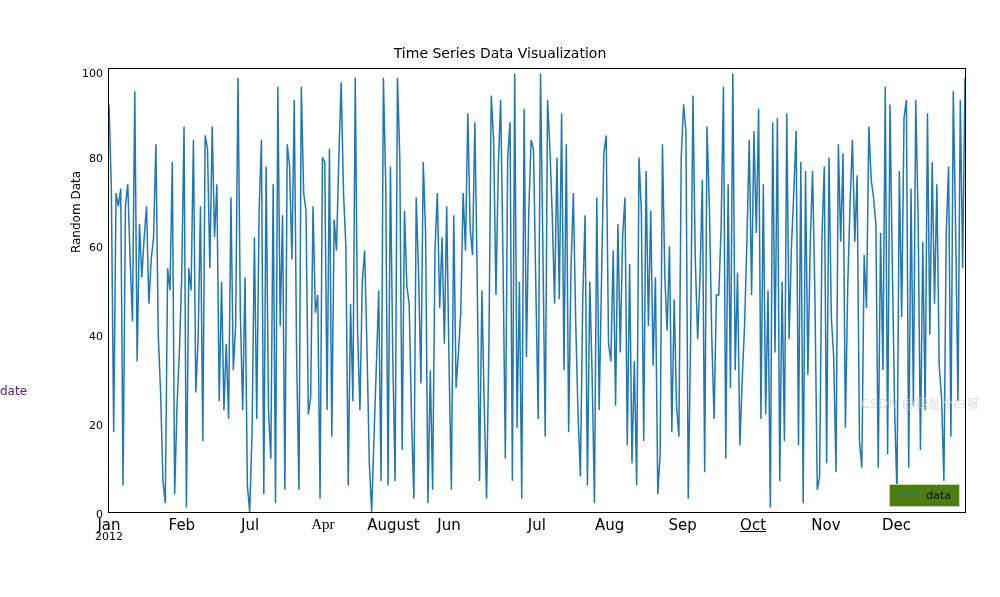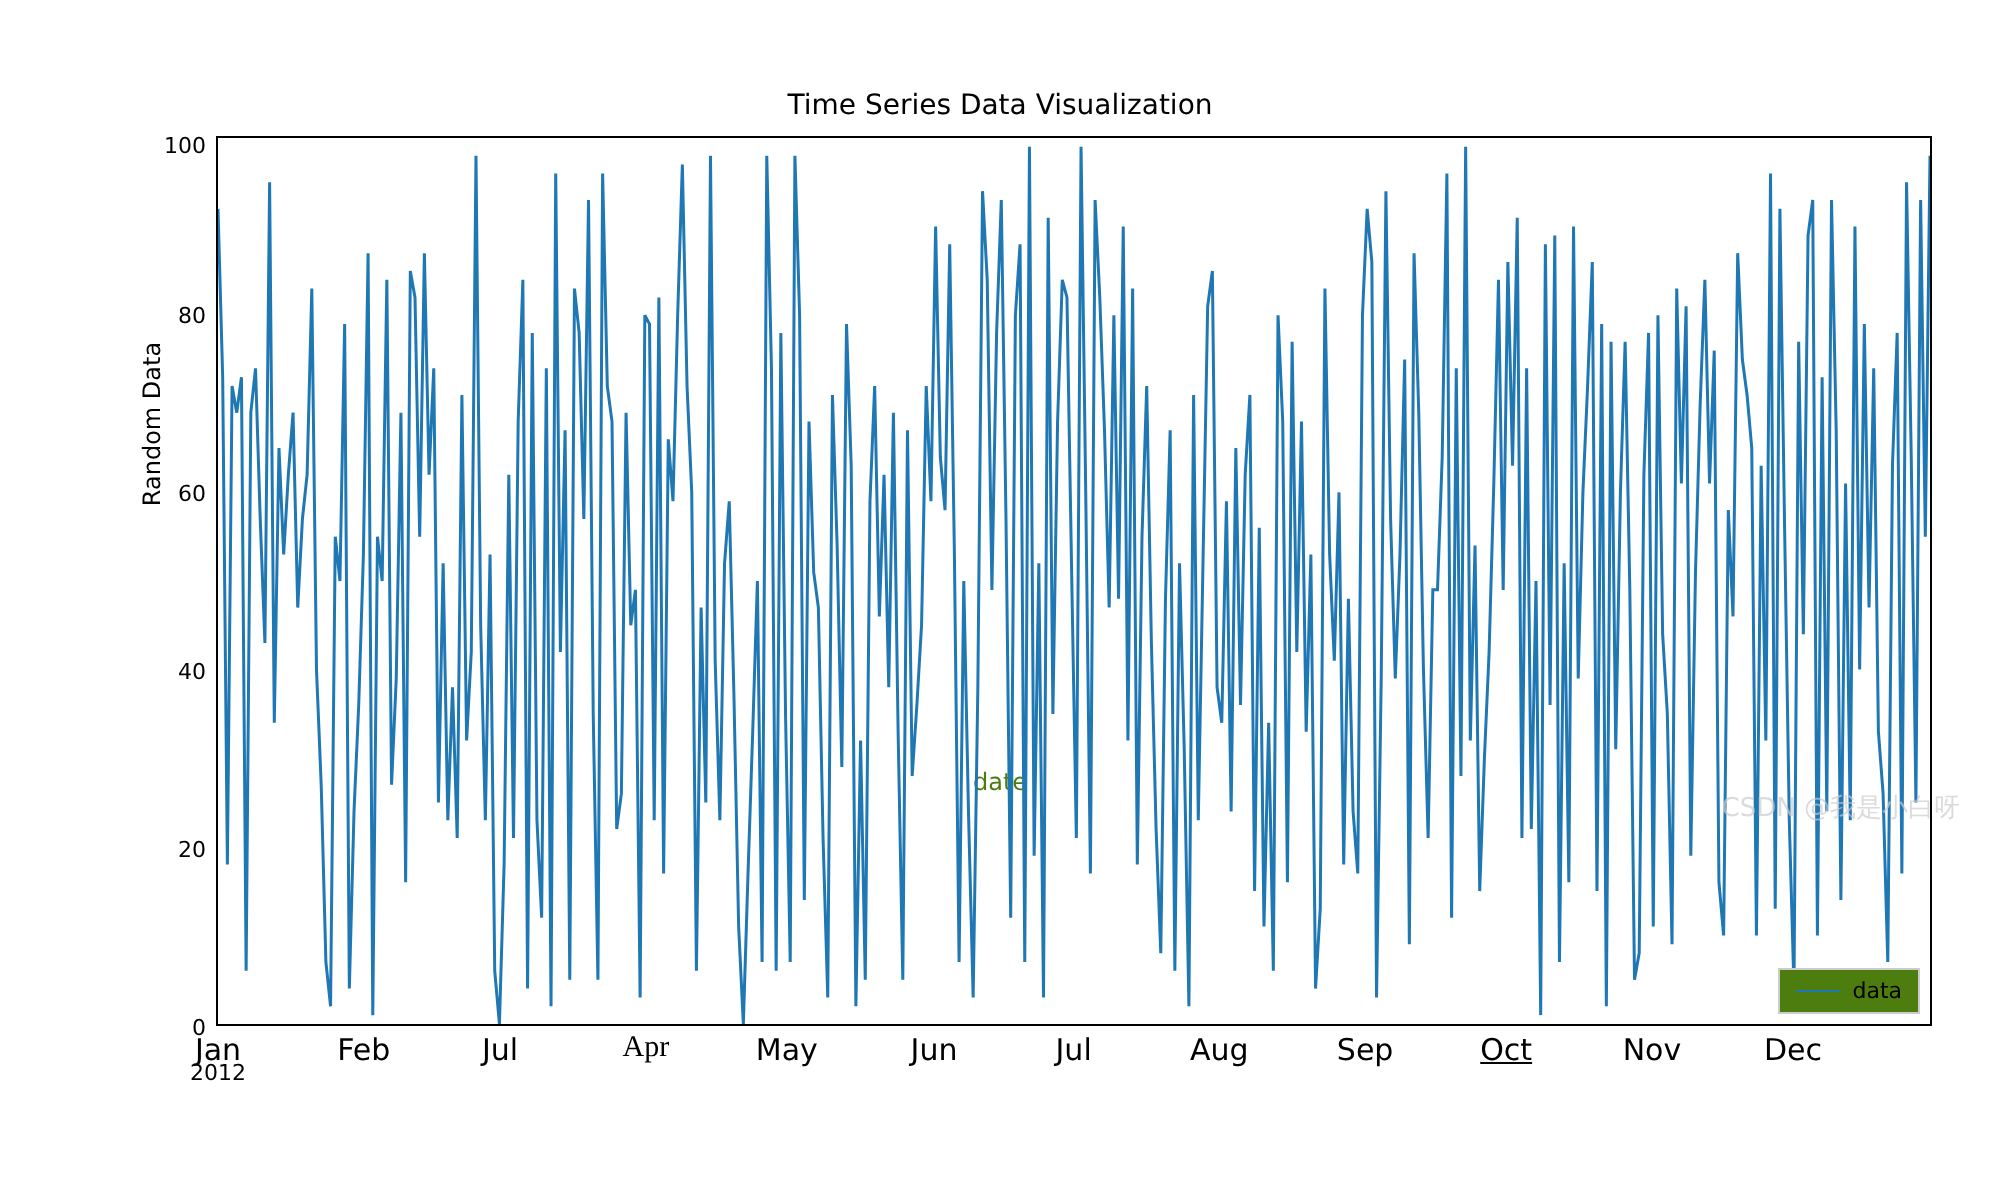--- a/index.html
+++ b/index.html
@@ -34,23 +34,22 @@
       transform: translateY(-50%) rotate(-90deg);
       transform-origin: center;
       font-size: 12px;
       color: #000;
     }
     .xlabel {
       position: absolute;
       bottom: 25px;
       left: 0;
       right: 0;
-      text-align: center;
       font-size: 12px;
-      color: #4d7c0f;
+      color: #4c1d95;
     }
     .watermark {
       position: absolute;
       right: 20px;
       bottom: 10px;
       font-size: 13px;
       color: #ccc;
       opacity: 0.7;
     }
     .plot-area {
@@ -132,22 +131,22 @@
   <div class="ytick" style="top: 445px;">0</div>
       <div class="ytick" style="top: 356px;">20</div>
       <div class="ytick" style="top: 267px;">40</div>
       <div class="ytick" style="top: 178px;">60</div>
       <div class="ytick" style="top: 89px;">80</div>
       <div class="ytick" style="top: 4px;">100</div>
       <div class="xtick" style="left: 0px;">Jan</div>
       <div class="xtick" style="left: 72.8712px;">Feb</div>
       <div class="xtick" style="left: 141.041px;">Jul</div>
       <div class="xtick" style="left: 213.912px; font-family: Liberation Serif, serif;">Apr</div>
-      <div class="xtick" style="left: 284.433px;">May</div>
-      <div class="xtick" style="left: 358px;">Jun</div>
+      <div class="xtick" style="left: 284.433px;">August</div>
+      <div class="xtick" style="left: 340px;">Jun</div>
       <div class="xtick" style="left: 427.825px;">Jul</div>
       <div class="xtick" style="left: 500.696px;">Aug</div>
       <div class="xtick" style="left: 573.567px;">Sep</div>
       <div class="xtick" style="left: 644.088px; text-decoration: underline;">Oct</div>
       <div class="xtick" style="left: 716.959px;">Nov</div>
       <div class="xtick" style="left: 787.479px; text-align: right;">Dec</div>
       <div class="xtick-year" style="left: 0px;">2012</div>
     </div>
 
   <div class="watermark">CSDN @我是小白呀</div>

